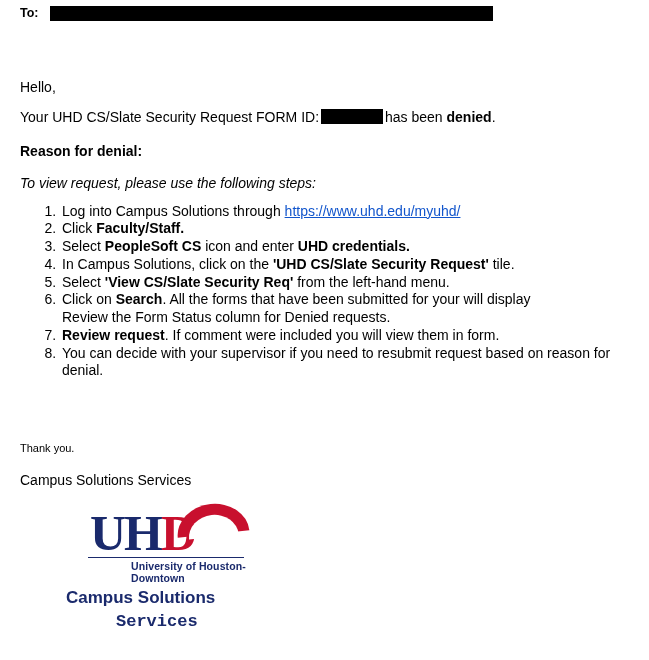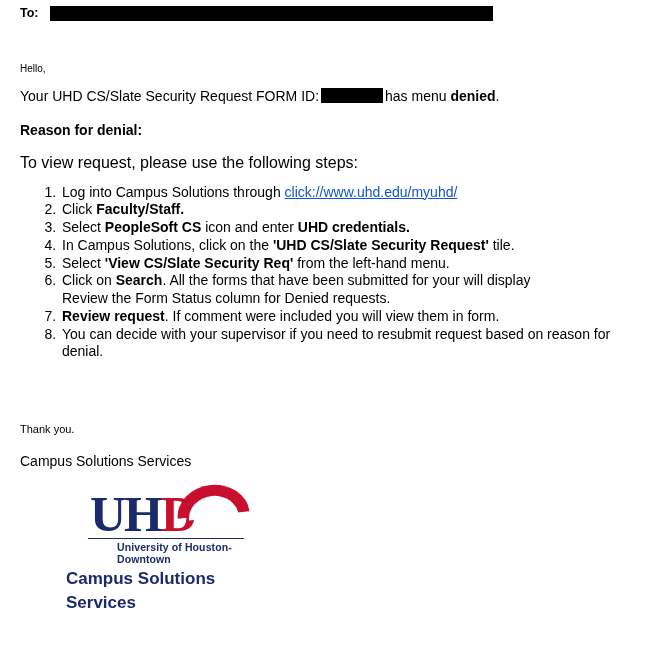--- a/index.html
+++ b/index.html
@@ -38,43 +38,44 @@
     background: #000000;
     display: inline-block;
     height: 14px;
   }
   .redact-to {
     width: 443px;
     height: 15px;
   }
   
   .greet {
-    margin-top: 40px;
-    font-size: 10px;
+    margin-top: 56px;
+    font-size: 14px;
   }
   .line {
     margin-top: 14px;
     font-size: 14px;
     line-height: 1.25;
   }
   .redact-inline {
     width: 62px;
     height: 15px;
     vertical-align: -2px;
     margin: 0 2px;
   }
   b { font-weight: bold; }
   .reason {
     margin-top: 16px;
     font-size: 14px;
     font-weight: bold;
   }
   .steps-intro {
     margin-top: 16px;
-    font-size: 16px;
+    font-size: 14px;
+    font-style: italic;
   }
   ol.steps {
     margin: 12px 0 0 0;
     padding-left: 40px;
     font-size: 14px;
     line-height: 1.27;
   }
   ol.steps > li {
     margin-bottom: 0px;
     padding-left: 2px;
@@ -141,58 +142,60 @@
     width: 156px;
     margin-left: 22px;
     border-top: 1px solid #1a2a6c;
   }
   .logo-univ {
     font-family: "Liberation Sans", sans-serif;
     font-size: 10.5px;
     font-weight: bold;
     color: #1a2a6c;
     letter-spacing: 0.1px;
-    margin-left: 8px;
+    margin-left: 22px;
     margin-top: 2px;
     padding-left: 43px;
   }
   .logo-cs {
     font-family: "Liberation Sans", sans-serif;
     font-size: 17px;
     font-weight: bold;
     color: #1a2a6c;
     margin-top: 4px;
     line-height: 1.15;
   }
   .logo-cs2 {
+    margin-left: 50px;
+    font-family: Liberation Mono, monospace;
   }
 </style>
 </head>
 <body>
 
 <div class="page">
 
   <div class="hdr-row">
     <span class="hdr-label">To:</span>
     <span class="redact redact-to"></span>
   </div>
 
   <div class="greet">Hello,</div>
 
   <div class="line">
-    <span>Your UHD CS/Slate Security Request FORM ID:</span><span class="redact redact-inline"></span><span>has menu </span><b>denied</b><span>.</span>
+    <span>Your UHD CS/Slate Security Request FORM ID:</span><span class="redact redact-inline"></span><span>has been </span><b>denied</b><span>.</span>
   </div>
 
   <div class="reason">Reason for denial:</div>
 
   <div class="steps-intro">To view request, please use the following steps:</div>
 
   <ol class="steps">
     <li>
-      <span>Log into Campus Solutions through </span><a class="link" href="#">click://www.uhd.edu/myuhd/</a>
+      <span>Log into Campus Solutions through </span><a class="link" href="#">https://www.uhd.edu/myuhd/</a>
     </li>
     <li>
       <span>Click </span><b>Faculty/Staff.</b>
     </li>
     <li>
       <span>Select </span><b>PeopleSoft CS</b><span> icon and enter </span><b>UHD credentials.</b>
     </li>
     <li>
       <span>In Campus Solutions, click on the </span><b>'UHD CS/Slate Security Request'</b><span> tile.</span>
     </li>

